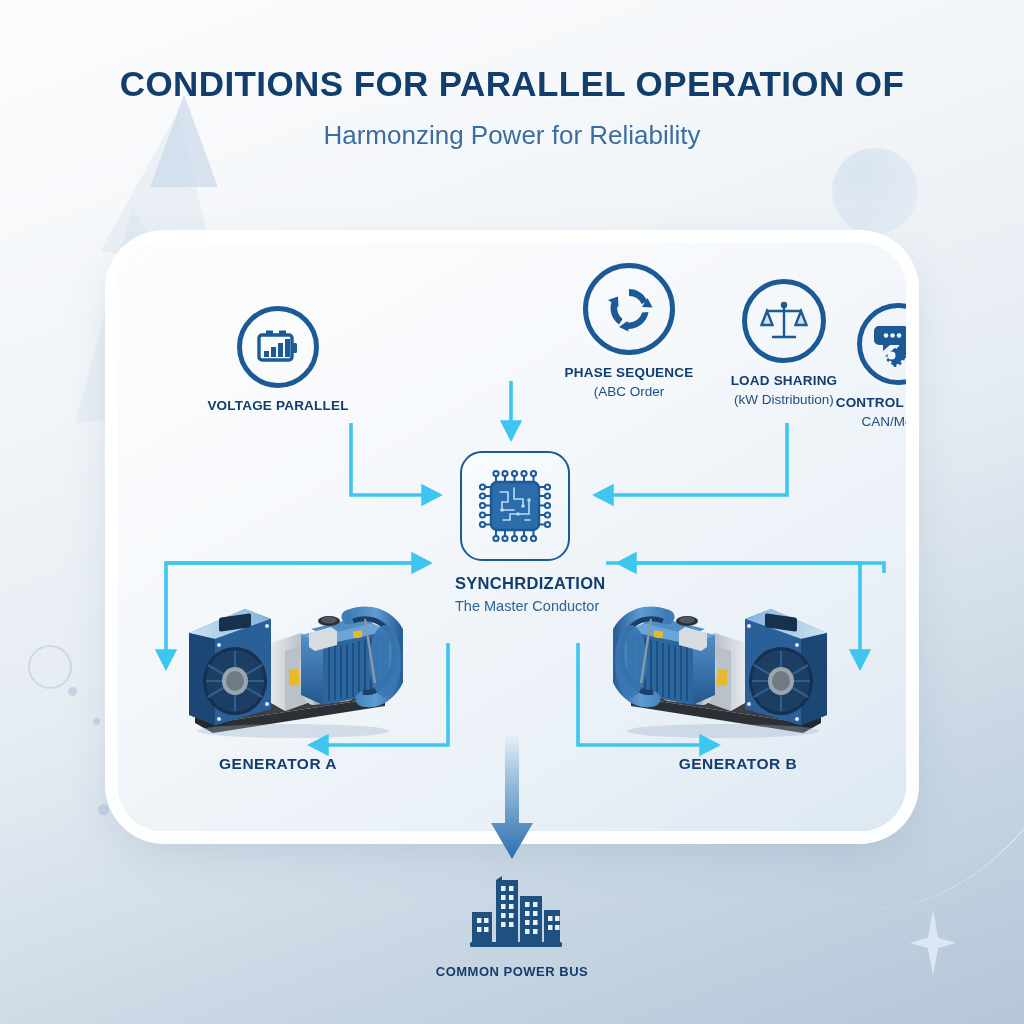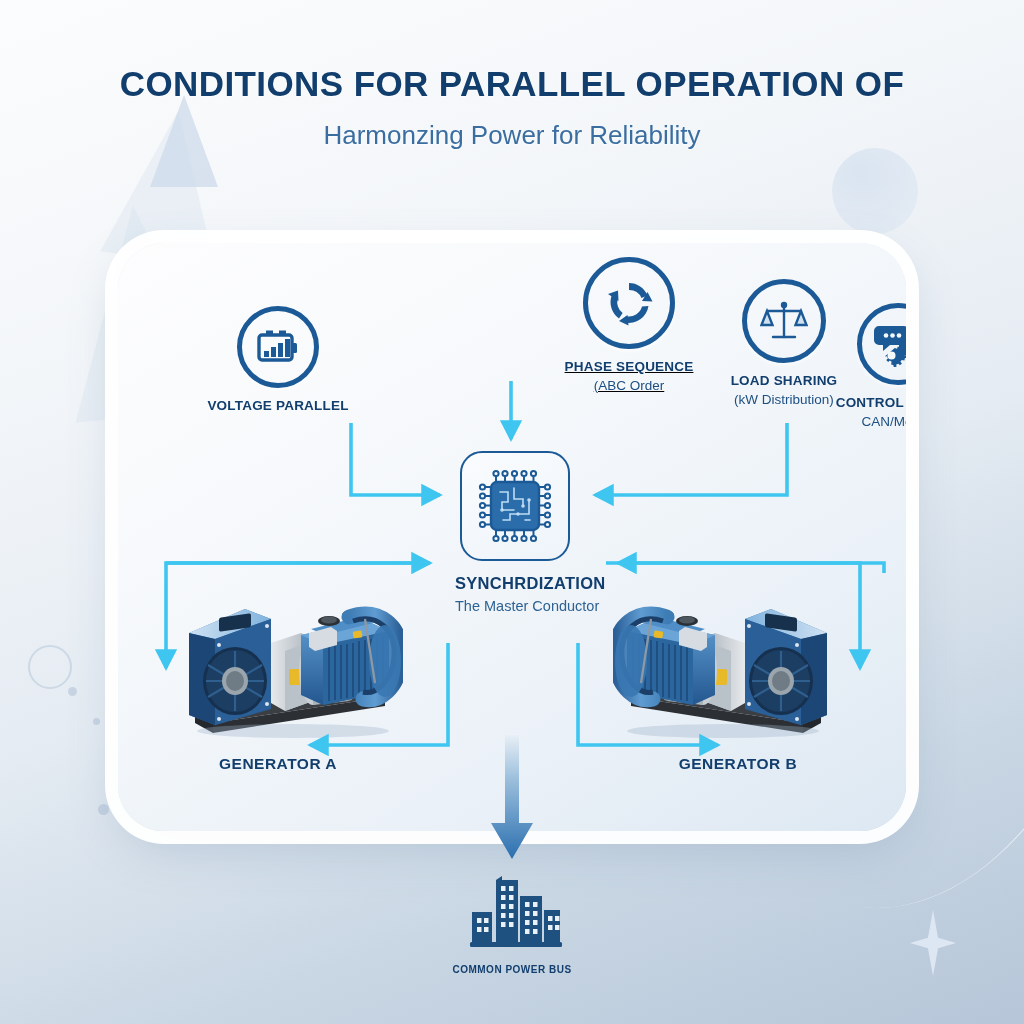--- a/index.html
+++ b/index.html
@@ -90,21 +90,21 @@
     letter-spacing:.2px; line-height:1.38; white-space:nowrap;
   }
   .icon-sub {
     color:#1d4f82; font-size:13.5px; font-weight:400; line-height:1.38; white-space:nowrap;
   }
   .icon-sub sub { font-size:9.5px; }
 
   
   .ic-volt  { left:45px;  top:63px;  width:230px; }
   .ic-freq  { left:250px; top:36px;  width:175px; }
-  .ic-phase { left:402px; top:14px;  width:218px;text-decoration:underline; }
+  .ic-phase { left:402px; top:20px;  width:218px; }
   .ic-load  { left:560px; top:36px;  width:212px; }
   .ic-comms { left:665px; top:60px;  width:230px; }
 
   .ic-volt  .icon-circle { width:82px; height:82px; }
   .ic-freq  .icon-circle { width:78px; height:78px; }
   .ic-phase .icon-circle { width:92px; height:92px; }
   .ic-load  .icon-circle { width:84px; height:84px; }
   .ic-comms .icon-circle { width:82px; height:82px; }
 
   
@@ -131,21 +131,21 @@
   .gen-b .gen-img { transform:scaleX(-1); }
   .gen-label {
     margin-top:12px; text-align:center; color:#123e6e;
     font-size:15.5px; font-weight:bold; letter-spacing:.5px;
   }
 
   
   .bigarrow { position:absolute; left:489px; top:735px; width:46px; height:128px; z-index:5; }
   .bus { position:absolute; left:0; right:0; top:872px; text-align:center; z-index:5; }
   .bus-label {
-    margin-top:12px; color:#123e6e; font-size:10px; font-weight:bold; letter-spacing:.5px;
+    margin-top:12px; color:#123e6e; font-size:13px; font-weight:bold; letter-spacing:.5px;
   }
 </style>
 </head>
 <body>
 
 <div class="bg-decor">
   <div class="tri t1"></div>
   <div class="tri t2"></div>
   <div class="tri t3"></div>
   <div class="blob b1"></div>

